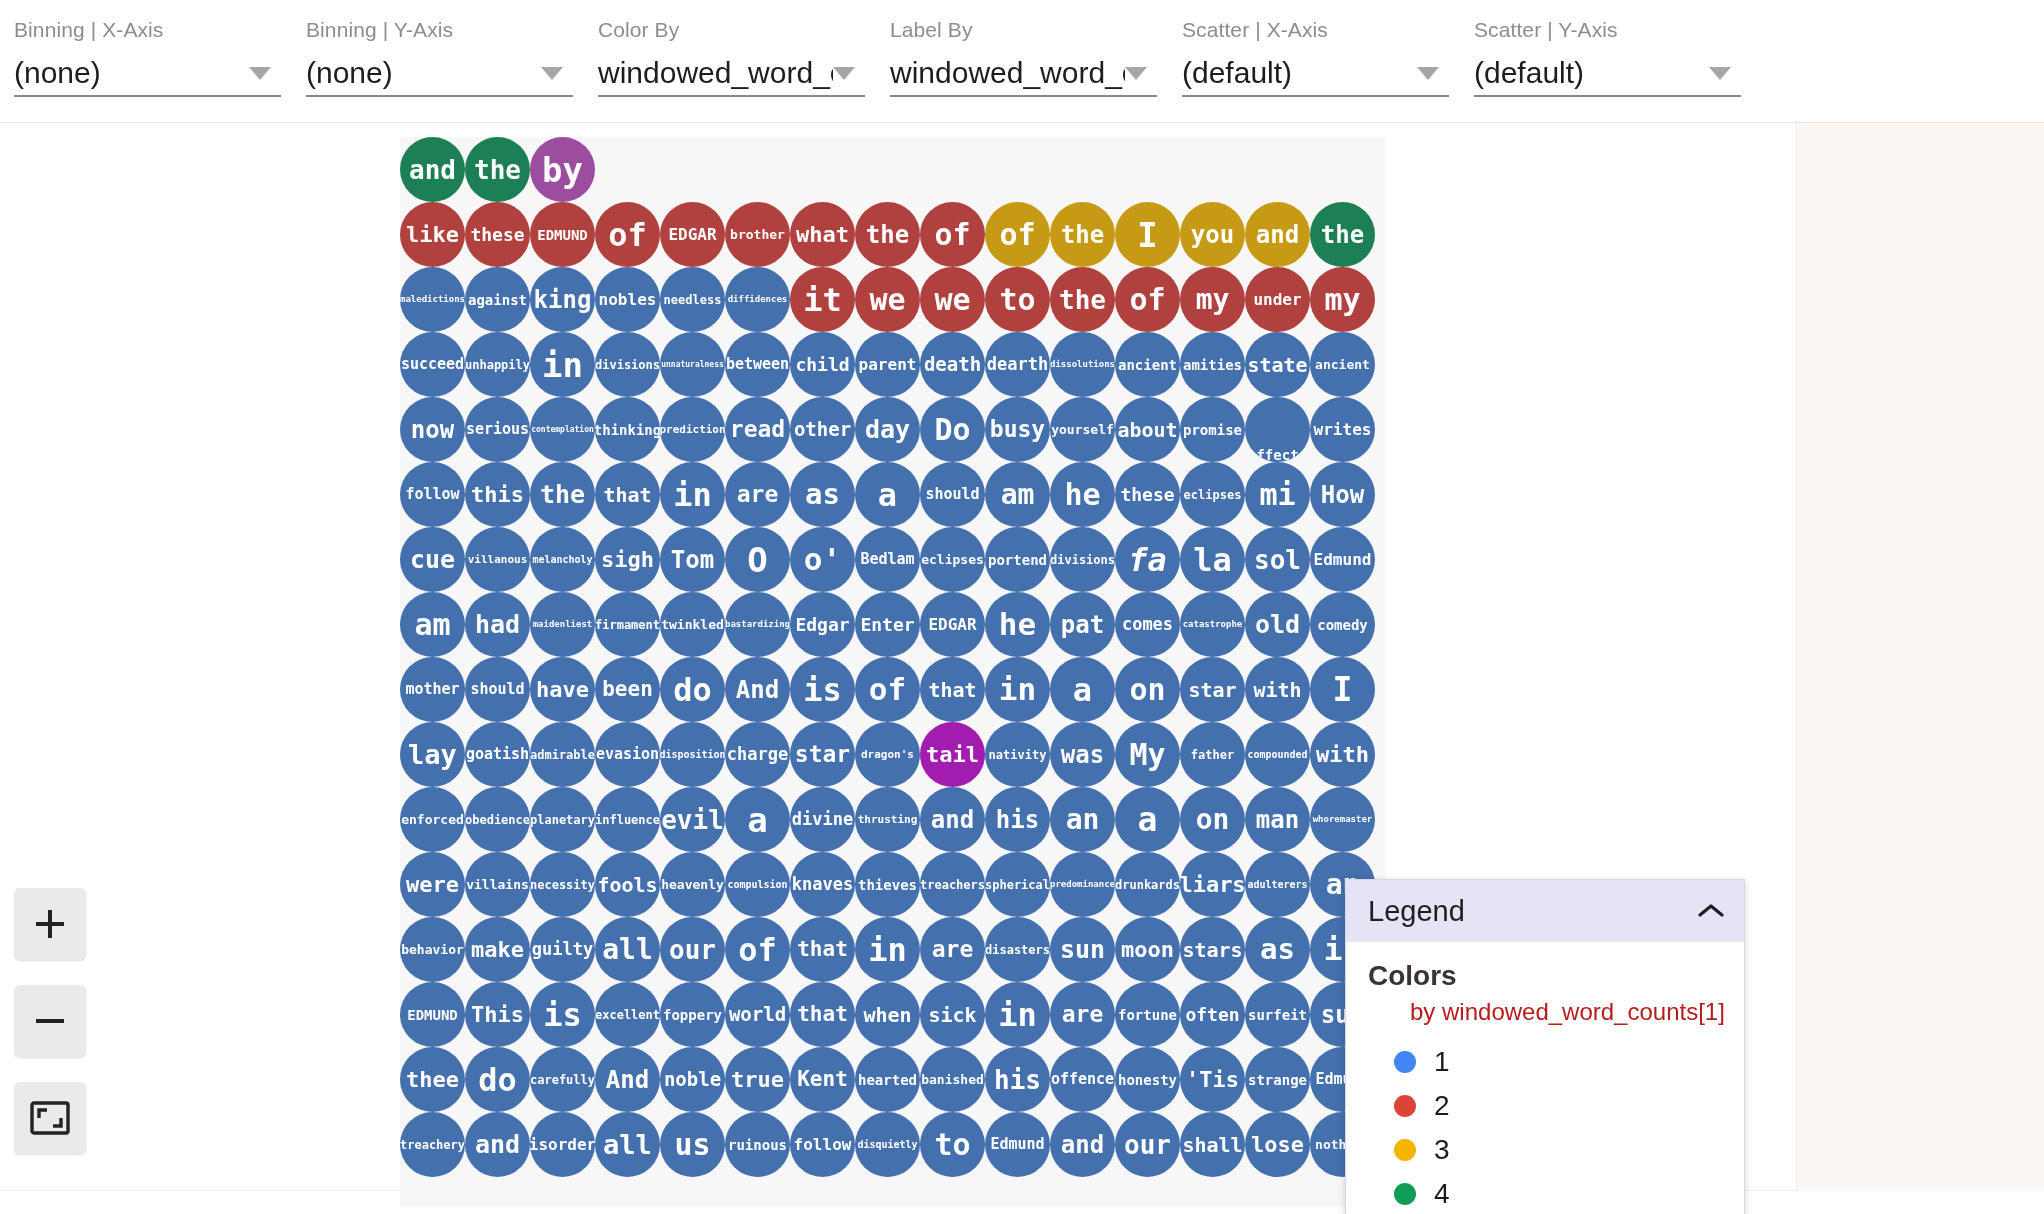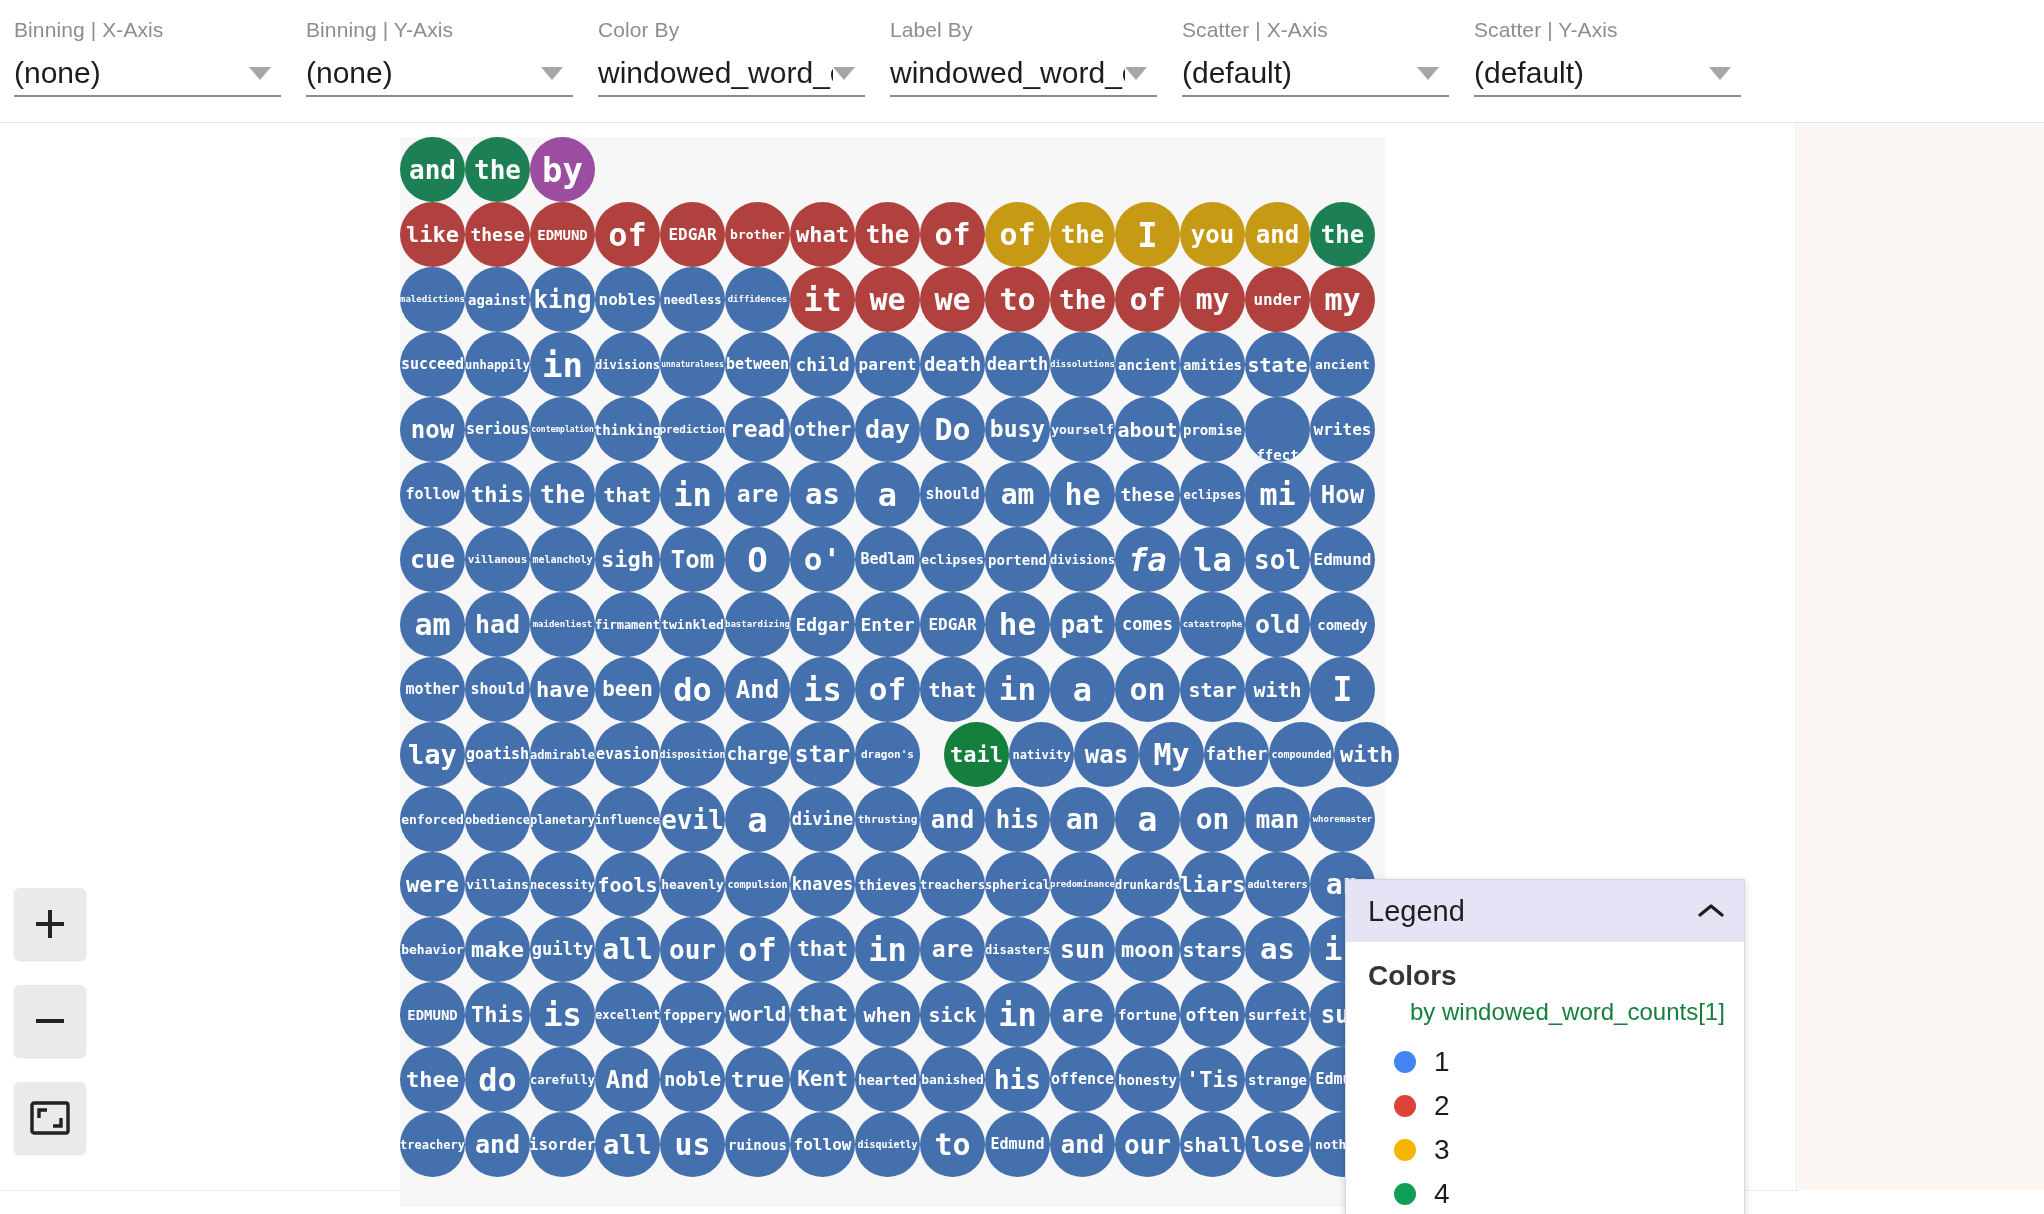--- a/index.html
+++ b/index.html
@@ -172,21 +172,21 @@
     background: #ffffff;
   }
   #legend-section-title {
     font-size: 28px;
     font-weight: bold;
     color: #3a332f;
     padding: 0 0 6px 22px;
   }
   #legend-subtitle {
     font-size: 24px;
-    color: #15803d;
+    color: #b91c1c;
     padding: 0 0 14px 64px;
   }
   .legend-row {
     display: flex;
     align-items: center;
     height: 44px;
     padding-left: 48px;
     cursor: pointer;
   }
   .legend-dot {
@@ -670,34 +670,34 @@
         </div>
         <div class="bubble" style="background: rgb(68, 112, 173);">
           <span style="font-size: 17px;">charge</span>
         </div>
         <div class="bubble" style="background: rgb(68, 112, 173);">
           <span style="font-size: 23px;">star</span>
         </div>
         <div class="bubble" style="background: rgb(68, 112, 173);">
           <span style="font-size: 11px;">dragon's</span>
         </div>
-        <div class="bubble" style="background: #15803d; margin-left: 24px;">
+        <div class="bubble" style="background: #a21caf;">
           <span style="font-size: 22px;">tail</span>
         </div>
         <div class="bubble" style="background: rgb(68, 112, 173);">
           <span style="font-size: 12px;">nativity</span>
         </div>
         <div class="bubble" style="background: rgb(68, 112, 173);">
           <span style="font-size: 24px;">was</span>
         </div>
         <div class="bubble" style="background: rgb(68, 112, 173);">
           <span style="font-size: 30px;">My</span>
         </div>
         <div class="bubble" style="background: rgb(68, 112, 173);">
-          <span style="font-size: 17px;">father</span>
+          <span style="font-size: 12px;">father</span>
         </div>
         <div class="bubble" style="background: rgb(68, 112, 173);">
           <span style="font-size: 10px;">compounded</span>
         </div>
         <div class="bubble" style="background: rgb(68, 112, 173);">
           <span style="font-size: 22px;">with</span>
         </div>
       </div>
       <div class="brow">
         <div class="bubble" style="background: rgb(68, 112, 173);">

